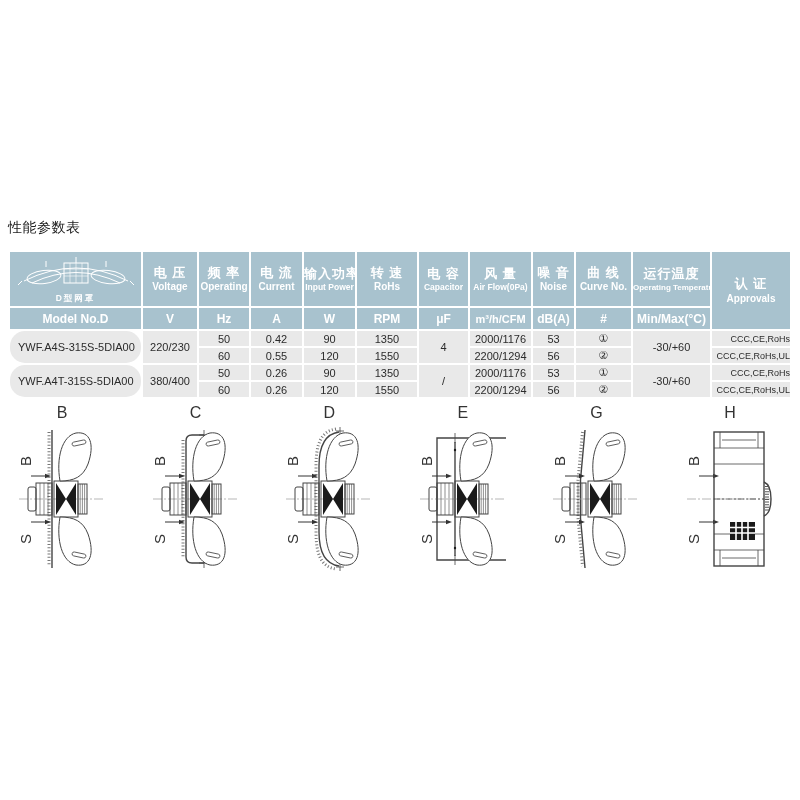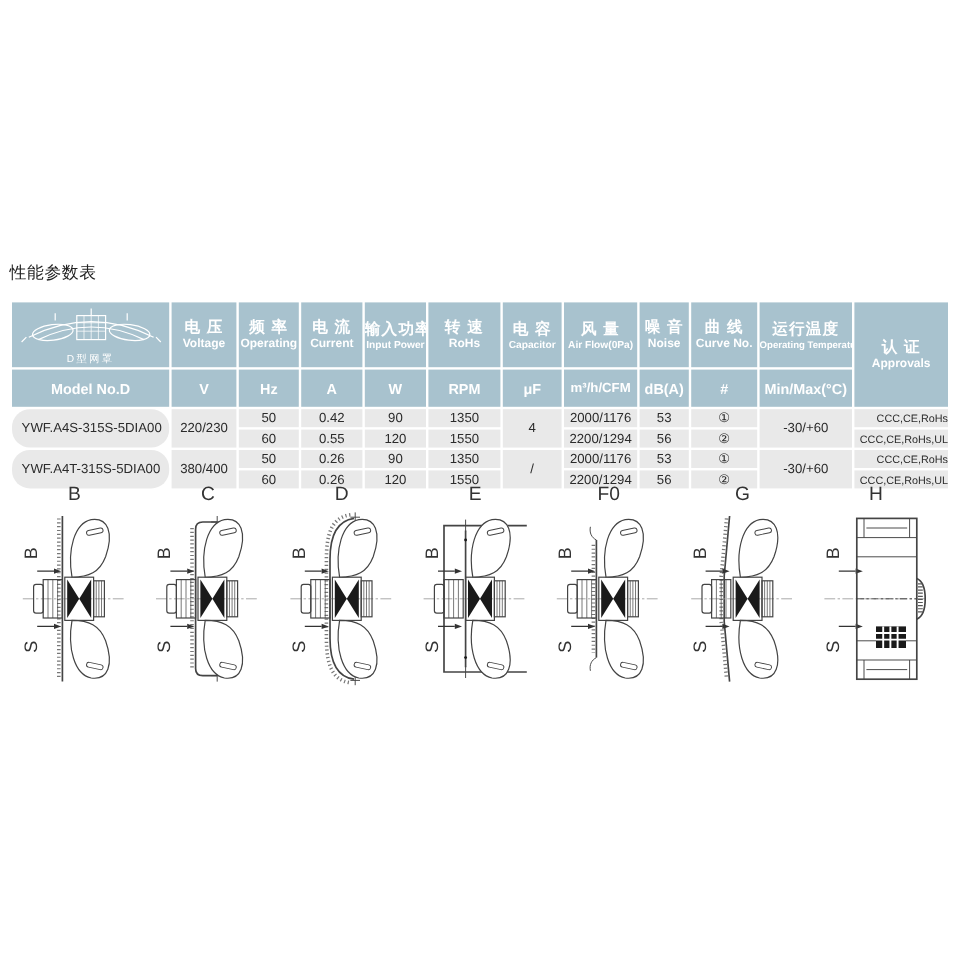--- a/index.html
+++ b/index.html
@@ -5,30 +5,30 @@
   html,body{margin:0;padding:0;background:#fff;}
   body{width:800px;height:800px;position:relative;font-family:"Liberation Sans",sans-serif;overflow:hidden;}
 
   .page-title{position:absolute;left:8px;top:219px;font-size:14px;color:#222;letter-spacing:.5px;}
 
   
   table.spec{position:absolute;left:8px;top:250px;width:784px;border-collapse:separate;border-spacing:2px;table-layout:fixed;}
   table.spec td{overflow:hidden;white-space:nowrap;text-align:center;vertical-align:middle;padding:0;}
   td.hdr{background:#a8c2ce;color:#fff;font-weight:bold;}
   tr.h1 td{height:54px;}
-  tr.h2 td{height:31px;font-size:12px;}
+  tr.h2 td{height:21px;font-size:12px;}
   td.hdr .zh{font-size:13px;letter-spacing:1px;line-height:1.25;}
   td.hdr .en{font-size:10px;line-height:1.2;}
   td.hdr .en.sm{font-size:8.5px;}
   td.hdr .en.xs{font-size:8px;line-height:1.15;}
   tr.d td{background:#e9e9e9;color:#2b2b2b;font-size:11px;height:15px;}
   tr.d td.model{text-align:left;padding-left:8px;font-size:11px;border-radius:15px;}
   tr.d td.appr{font-size:9px;text-align:right;}
   td.iconcell{padding:2px 0 0 0;}
-  td.iconcell .iconlabel{font-size:8.5px;font-weight:normal;color:#fff;letter-spacing:2px;margin-top:-2px;}
+  td.iconcell .iconlabel{font-size:8.5px;font-weight:bold;color:#fff;letter-spacing:2px;margin-top:-2px;}
 
   
   .figures{position:absolute;left:16px;top:402px;width:760px;display:flex;justify-content:space-between;}
   .fig{width:92px;text-align:center;}
   .fig .letter{font-size:16px;color:#333;height:22px;line-height:22px;font-weight:400;}
   .fig svg{display:block;}
 
   .wall{stroke:#444;stroke-width:1.4;fill:none;}
   .thin{stroke:#444;stroke-width:.8;fill:none;}
   .hatch{stroke:#777;stroke-width:3;fill:none;stroke-dasharray:1 2.2;}
@@ -273,30 +273,20 @@
       <path class="wall" d="M89,14 L20,14 L20,136 L89,136"></path>
       <line class="wall" x1="38" y1="18" x2="38" y2="132" stroke-width="1"></line>
       <path class="thin" d="M38,9 V19 M38,131 V141"></path>
       <circle cx="38" cy="26" r="1.2" class="dark"></circle>
       <circle cx="38" cy="124" r="1.2" class="dark"></circle>
       <use href="#bs-labels" width="92" height="150"></use>
       <use href="#fan-core" width="92" height="150"></use>
     </svg>
   </div>
 
-  <div class="fig">
-    <div class="letter">F0</div>
-    <svg width="92" height="150" viewBox="0 0 92 150">
-      <line class="hatch" x1="33.5" y1="30" x2="33.5" y2="120"></line>
-      <line class="wall" x1="36" y1="26" x2="36" y2="124"></line>
-      <path class="thin" d="M36,26 C32,24 30,20 31,15 M36,124 C32,126 30,130 31,135"></path>
-      <use href="#bs-labels" width="92" height="150"></use>
-      <use href="#fan-core" width="92" height="150"></use>
-    </svg>
-  </div>
 
 
   <div class="fig">
     <div class="letter">G</div>
     <svg width="92" height="150" viewBox="0 0 92 150">
       <path class="hatch" d="M32.5,8 L28,56 L28,94 L32.5,142"></path>
       <path class="wall" d="M35,6 L30.5,56 L30.5,94 L35,144"></path>
       <use href="#bs-labels" width="92" height="150"></use>
       <use href="#fan-core" width="92" height="150"></use>
     </svg>

